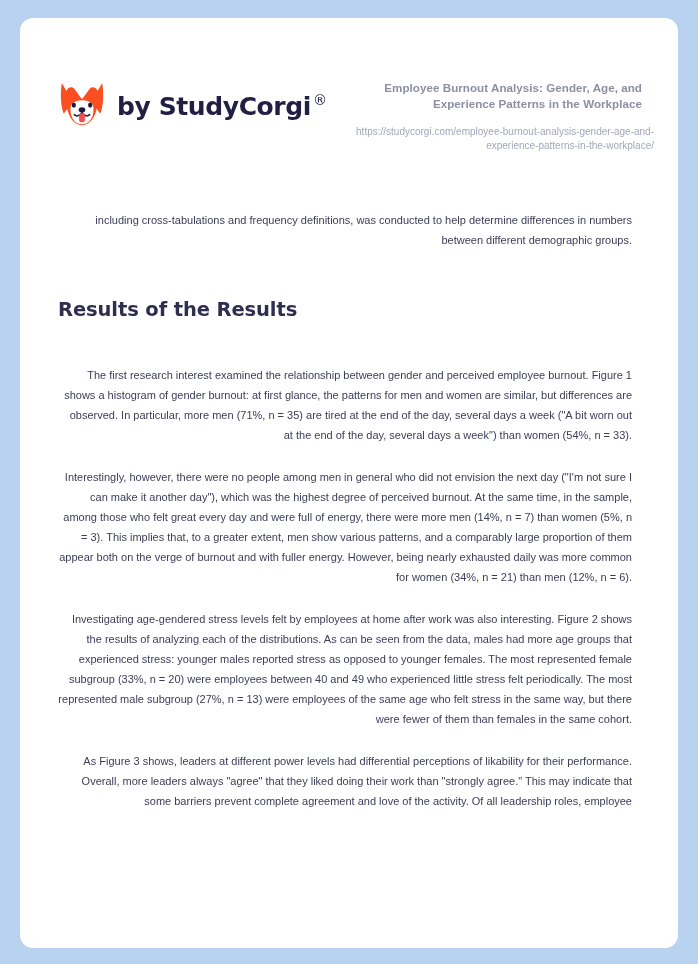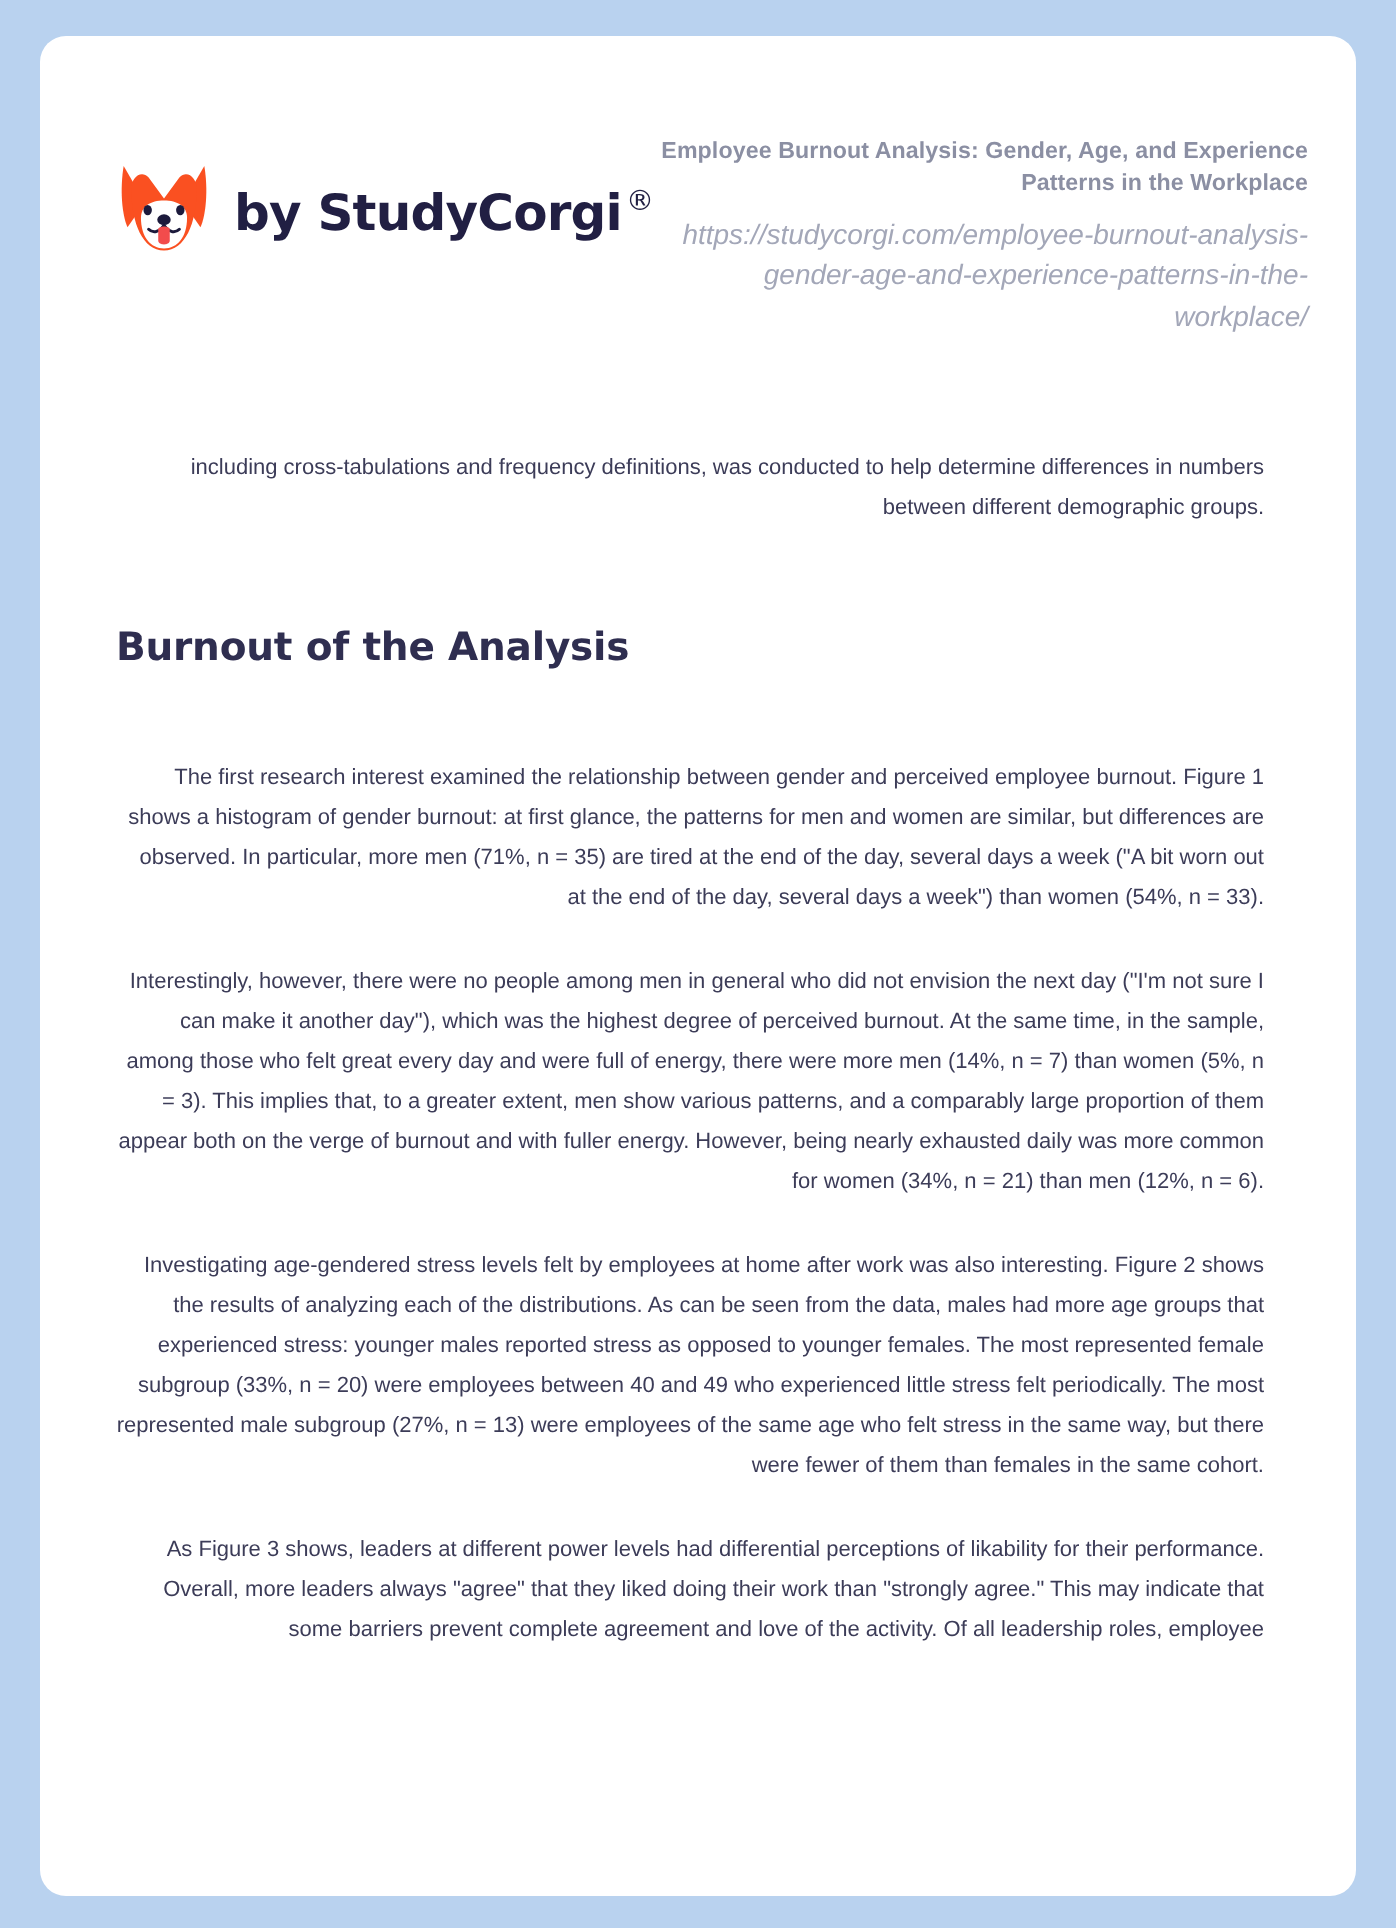--- a/index.html
+++ b/index.html
@@ -66,29 +66,28 @@
     flex: 0 1 auto;
     max-width: 352px;
     padding-top: 2px;
   }
   .header-title {
     font-size: 11.6px;
     font-weight: bold;
     color: #8b8fa3;
     line-height: 1.42;
     letter-spacing: 0.05px;
-    margin: 0;
+    margin: 12px;
   }
   .header-url {
-    font-size: 14px;
+    font-size: 10px;
     color: #a3a7b8;
     line-height: 1.45;
     margin: 6px 0 0 0;
     word-break: break-word;
-    font-style: italic;
   }
 
   
   .doc-body {
     padding: 0 46px 0 38px;
     box-sizing: border-box;
   }
   .section-heading {
     font-size: 19.5px;
     font-weight: bold;
@@ -142,21 +141,21 @@
       <div class="header-url">https://studycorgi.com/employee-burnout-analysis-gender-age-and-experience-patterns-in-the-workplace/</div>
     </div>
 
   </div>
 
   <div class="doc-body">
     <div class="body-top-gap"></div>
 
     <p class="para lead">including cross-tabulations and frequency definitions, was conducted to help determine differences in numbers between different demographic groups.</p>
 
-    <h2 class="section-heading">Burnout of the Analysis</h2>
+    <h2 class="section-heading">Results of the Results</h2>
 
     <p class="para first">The first research interest examined the relationship between gender and perceived employee burnout. Figure 1 shows a histogram of gender burnout: at first glance, the patterns for men and women are similar, but differences are observed. In particular, more men (71%, n = 35) are tired at the end of the day, several days a week ("A bit worn out at the end of the day, several days a week") than women (54%, n = 33).</p>
     <p class="para">Interestingly, however, there were no people among men in general who did not envision the next day ("I'm not sure I can make it another day"), which was the highest degree of perceived burnout. At the same time, in the sample, among those who felt great every day and were full of energy, there were more men (14%, n = 7) than women (5%, n = 3). This implies that, to a greater extent, men show various patterns, and a comparably large proportion of them appear both on the verge of burnout and with fuller energy. However, being nearly exhausted daily was more common for women (34%, n = 21) than men (12%, n = 6).</p>
     <p class="para">Investigating age-gendered stress levels felt by employees at home after work was also interesting. Figure 2 shows the results of analyzing each of the distributions. As can be seen from the data, males had more age groups that experienced stress: younger males reported stress as opposed to younger females. The most represented female subgroup (33%, n = 20) were employees between 40 and 49 who experienced little stress felt periodically. The most represented male subgroup (27%, n = 13) were employees of the same age who felt stress in the same way, but there were fewer of them than females in the same cohort.</p>
     <p class="para">As Figure 3 shows, leaders at different power levels had differential perceptions of likability for their performance. Overall, more leaders always "agree" that they liked doing their work than "strongly agree." This may indicate that some barriers prevent complete agreement and love of the activity. Of all leadership roles, employee</p>
   </div>
 
 </div>
 
 </body></html>

